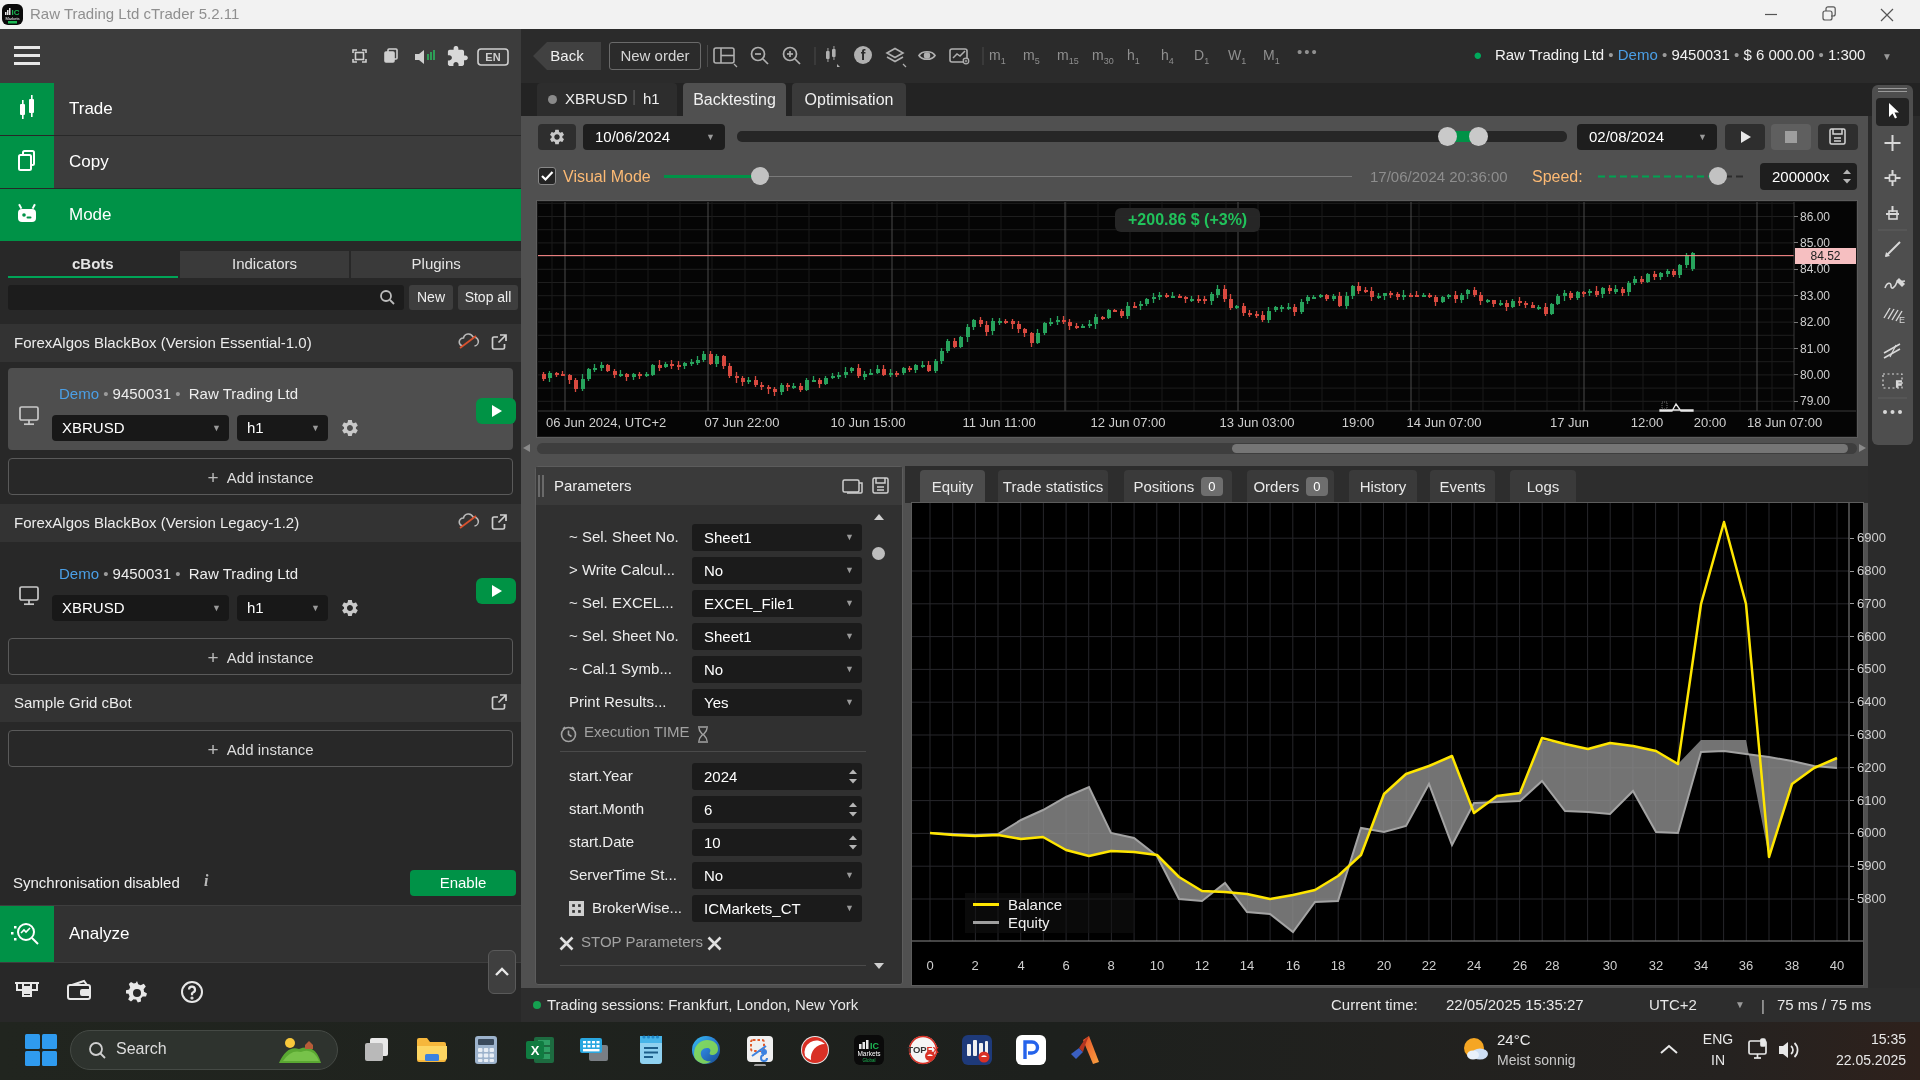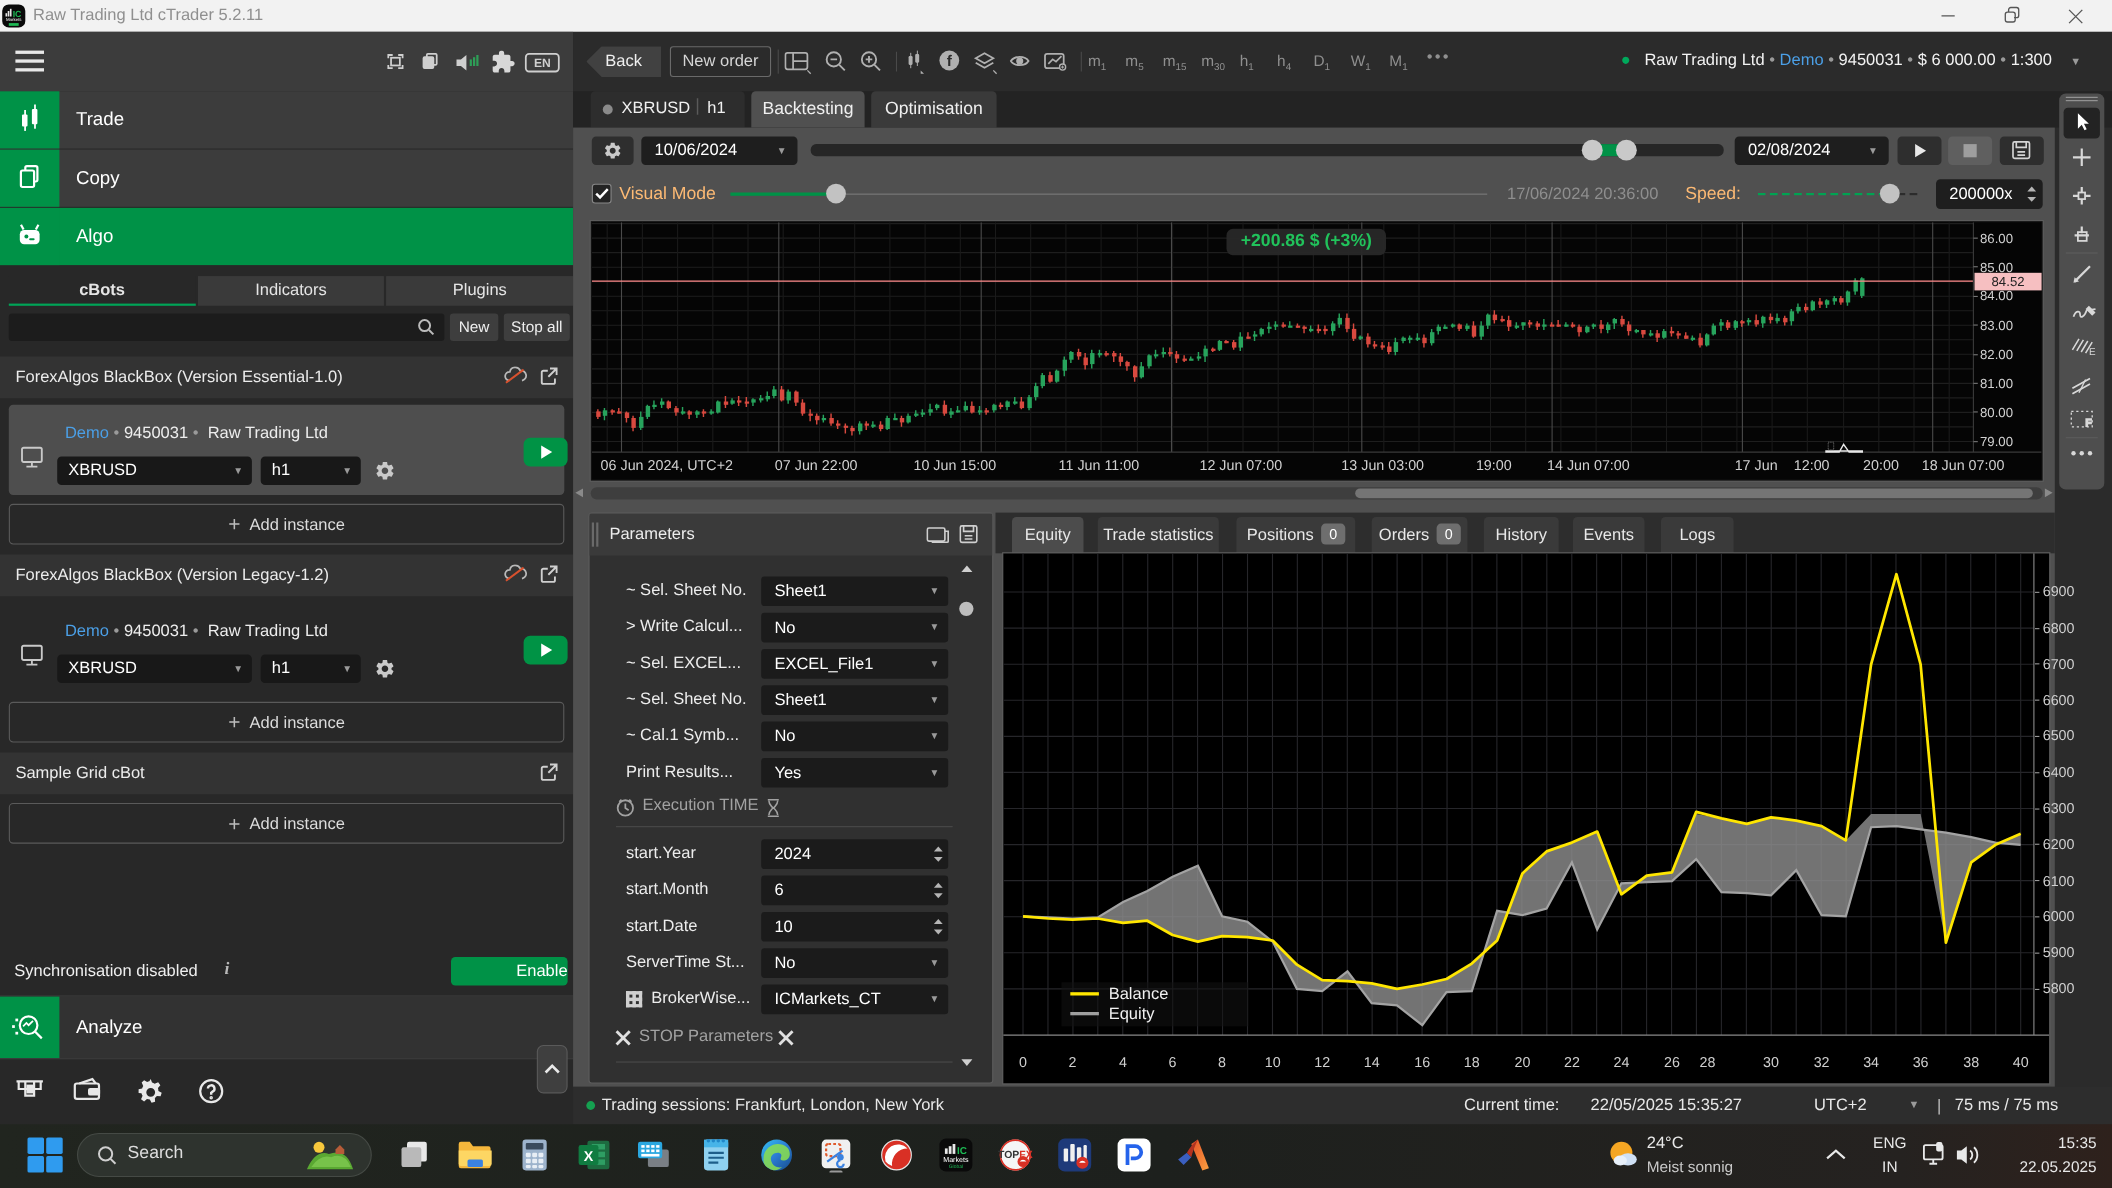--- a/index.html
+++ b/index.html
@@ -171,21 +171,21 @@
           <svg width="54" height="52">
             <g fill="#fff">
               <rect x="18" y="20" width="18" height="13" rx="4"></rect>
               <circle cx="24" cy="26" r="1.8" fill="#009247"></circle>
               <rect x="26.5" y="27.5" width="5" height="2" rx="1" fill="#009247"></rect>
               <rect x="19" y="15" width="2" height="5" transform="rotate(-28 20 17)"></rect>
               <rect x="33" y="15" width="2" height="5" transform="rotate(28 34 17)"></rect>
             </g>
           </svg>
         </div>
-      <div class="mtext">Algo</div>
+      <div class="mtext">Mode</div>
     </div>
     <div class="ltabs">
       <div class="ltab active">cBots</div>
         <div class="ltab">Indicators</div>
         <div class="ltab" style="margin-right:0">Plugins</div>
     </div>
     <div class="searchbox">
         <svg style="position:absolute;right:8px;top:4px" width="17" height="17">
           <circle cx="7" cy="7" r="5" fill="none" stroke="#bbb" stroke-width="1.8"></circle>
           <line x1="11" y1="11" x2="15" y2="15" stroke="#bbb" stroke-width="1.8"></line>
@@ -246,21 +246,21 @@
 <div class="cardhdr" style="top:655px">Sample Grid cBot
   <svg style="position:absolute;left:490px;top:9px" width="20" height="20">
           <path d="M8 4 H4 a1.5 1.5 0 0 0 -1.5 1.5 v9 A1.5 1.5 0 0 0 4 16 h9 a1.5 1.5 0 0 0 1.5 -1.5 V11" fill="none" stroke="#cfcfcf" stroke-width="1.7"></path>
           <path d="M10 2 h6 v6 M16 2 L8.5 9.5" fill="none" stroke="#cfcfcf" stroke-width="1.7"></path>
         </svg>
 </div>
 <div class="addinst" style="top:701px"><span style="font-size:19px;color:#bbb;position:relative;top:1px">+</span> &nbsp;Add instance</div>
 
     <div style="position:absolute;left:13px;top:845px;color:#f0f0f0;font-size:15px">Synchronisation disabled</div>
     <div style="position:absolute;left:204px;top:843px;color:#b9b9b9;font-size:16px;font-family:'Liberation Serif',serif;font-style:italic;font-weight:bold">i</div>
-    <div style="position:absolute;left:410px;top:841px;width:106px;height:26px;background:#009247;border-radius:4px;color:#fff;font-size:15px;text-align:right;line-height:26px">Enable</div>
+    <div style="position:absolute;left:410px;top:841px;width:106px;height:26px;background:#009247;border-radius:4px;color:#fff;font-size:15px;text-align:center;line-height:26px">Enable</div>
     <div style="position:absolute;left:0;top:876px;width:521px;height:1px;background:#3e3e3e"></div>
     <div class="menurow" style="top:877px;background:#323232;height:56px">
       <div class="menuicon" style="height:56px">
           <svg width="54" height="56">
             <g fill="none" stroke="#fff" stroke-width="2">
               <circle cx="26" cy="26" r="8"></circle>
               <line x1="32" y1="32" x2="38" y2="38"></line>
               <path d="M21 27 l3 -3 2 2 4 -4" stroke-width="1.6"></path>
             </g>
             <g fill="#fff">
@@ -880,21 +880,21 @@
         <div style="position:absolute;left:1262px;top:8px" class="axlbl">86.00</div>
         <div style="position:absolute;left:1256px;top:14px;width:4px;height:1px;background:#777"></div>
     <div style="position:absolute;left:8px;top:213px" class="tlbl">06 Jun 2024, UTC+2</div>
         <div style="position:absolute;left:144px;top:213px;width:120px;text-align:center" class="tlbl">07 Jun 22:00</div>
         <div style="position:absolute;left:270px;top:213px;width:120px;text-align:center" class="tlbl">10 Jun 15:00</div>
         <div style="position:absolute;left:401px;top:213px;width:120px;text-align:center" class="tlbl">11 Jun 11:00</div>
         <div style="position:absolute;left:530px;top:213px;width:120px;text-align:center" class="tlbl">12 Jun 07:00</div>
         <div style="position:absolute;left:659px;top:213px;width:120px;text-align:center" class="tlbl">13 Jun 03:00</div>
         <div style="position:absolute;left:760px;top:213px;width:120px;text-align:center" class="tlbl">19:00</div>
         <div style="position:absolute;left:846px;top:213px;width:120px;text-align:center" class="tlbl">14 Jun 07:00</div>
-        <div style="position:absolute;left:958px;top:213px;width:120px;text-align:right" class="tlbl">17 Jun</div>
+        <div style="position:absolute;left:1012px;top:213px;width:120px;text-align:left" class="tlbl">17 Jun</div>
         <div style="position:absolute;left:1049px;top:213px;width:120px;text-align:center" class="tlbl">12:00</div>
         <div style="position:absolute;left:1112px;top:213px;width:120px;text-align:center" class="tlbl">20:00</div>
         <div style="position:absolute;left:1209px;top:213px;width:120px;" class="tlbl">18 Jun 07:00</div>
     <div style="position:absolute;left:577px;top:6px;background:rgba(40,40,40,0.95);border-radius:6px;color:#21c25b;font-weight:bold;font-size:16px;padding:3px 13px">+200.86 $ (+3%)</div>
     <div style="position:absolute;left:1257px;top:46px;width:61px;height:16px;background:#f6bfc1;color:#222;font-size:12px;text-align:center;line-height:16px">84.52</div>
   </div>
 
   <div id="chscroll">
     <div style="position:absolute;left:0;top:2px;width:1320px;height:11px;background:#3e3e3e;border-radius:6px"></div>
     <div class="thumb2"></div>

